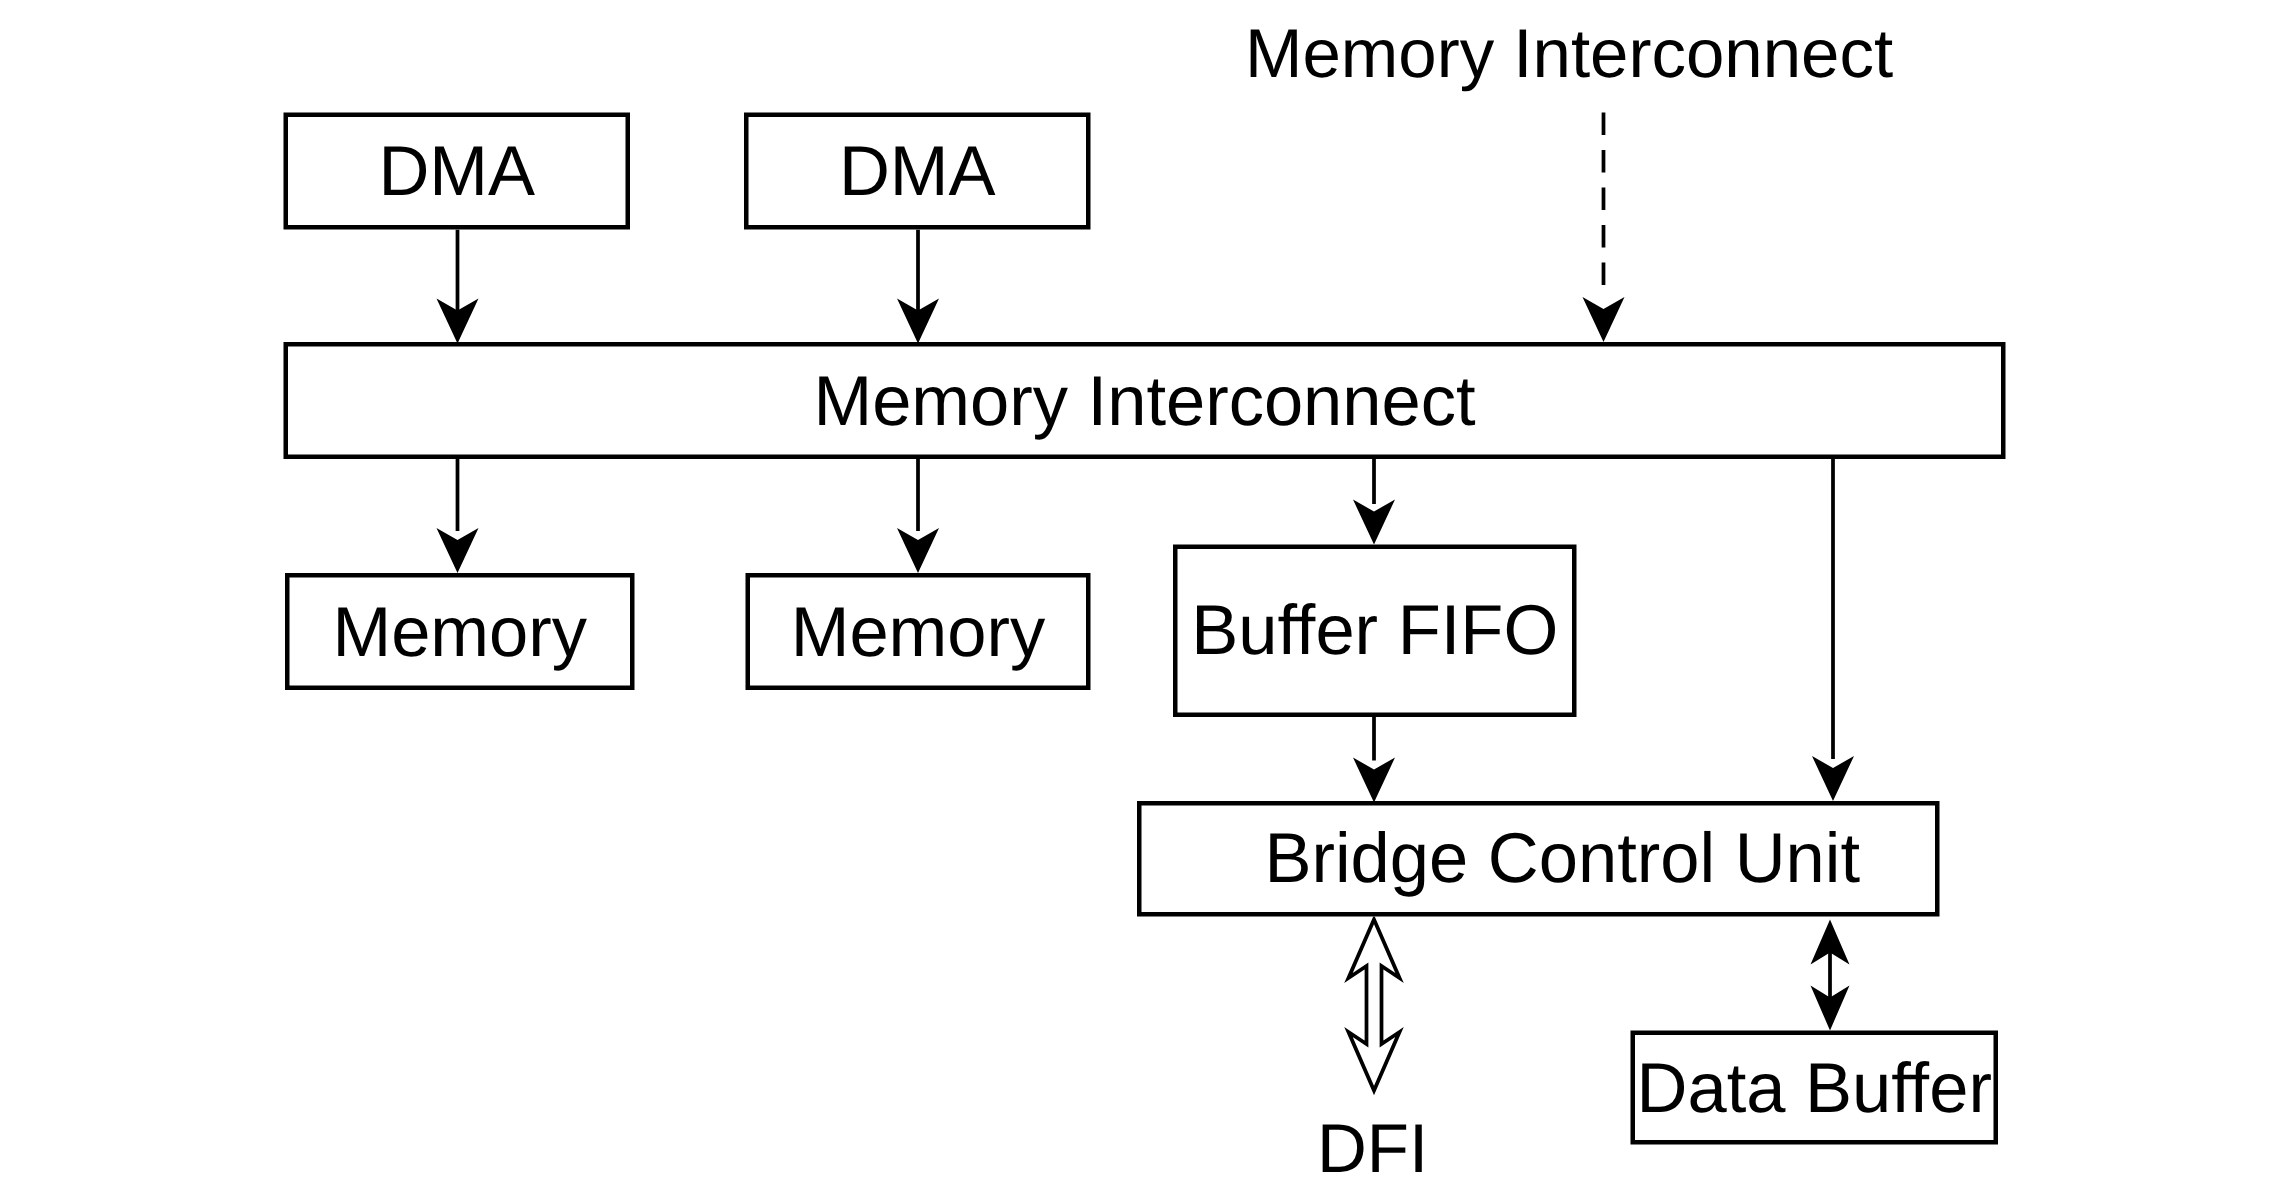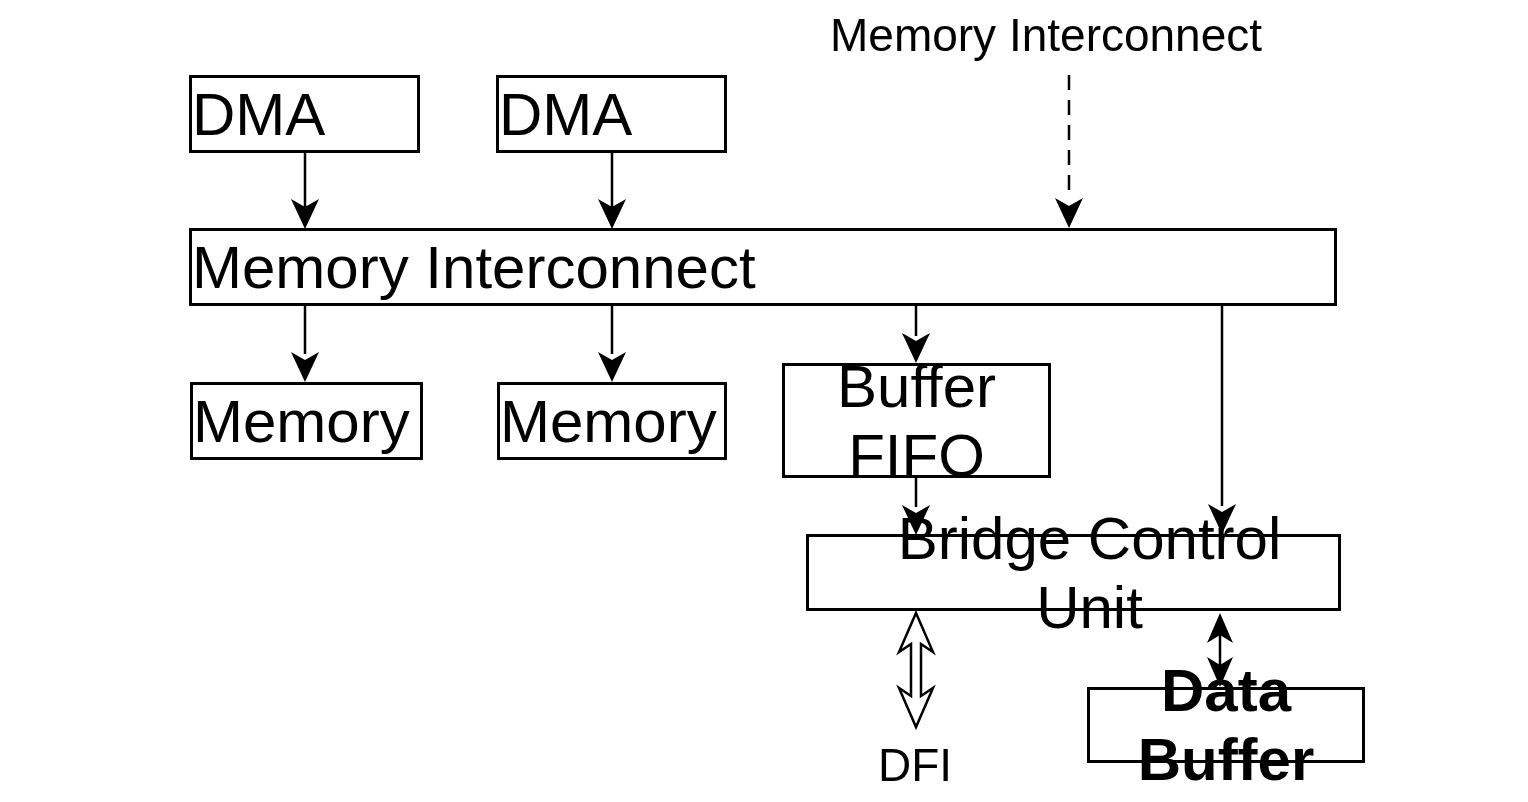--- a/index.html
+++ b/index.html
@@ -24,43 +24,43 @@
     height: 802px;
     z-index: 1;
   }
   .node {
     position: absolute;
     box-sizing: border-box;
     border: 3px solid #000000;
     background: #ffffff;
     display: flex;
     align-items: center;
-    justify-content: flex-start;
+    justify-content: center;
     text-align: center;
-    font-size: 60px;
+    font-size: 47px;
     line-height: 1.15;
     z-index: 2;
     white-space: pre-line;
   }
   .floating-label {
     position: absolute;
     font-size: 46px;
     line-height: 1.1;
     z-index: 2;
     white-space: nowrap;
   }
   
   #box-dma-1              { left: 189px;  top: 75px;  width: 231px;  height: 78px;  }
   #box-dma-2              { left: 496px;  top: 75px;  width: 231px;  height: 78px;  }
   #box-bridge-interconnect{ left: 189px;  top: 228px; width: 1148px; height: 78px;  }
   #box-memory-1           { left: 190px;  top: 382px; width: 233px;  height: 78px;  }
   #box-memory-2           { left: 497px;  top: 382px; width: 230px;  height: 78px;  }
   #box-command-fifo       { left: 782px;  top: 363px; width: 269px;  height: 115px; }
-  #box-bridge-control-unit{ left: 806px;  top: 534px; width: 535px;  height: 77px; padding-left: 32px;  }
-  #box-data-buffer        { left: 1087px; top: 687px; width: 278px;  height: 76px; font-weight: bold;  }
+  #box-bridge-control-unit{ left: 758px;  top: 534px; width: 535px;  height: 77px; padding-left: 32px;  }
+  #box-data-buffer        { left: 1087px; top: 687px; width: 245px;  height: 76px;  }
   #label-memory-interconnect { left: 830px; top: 10px; }
   #label-dfi               { left: 915px; top: 740px; transform: translateX(-50%); }
   .edge-line   { stroke: #000000; stroke-width: 2.5px; fill: none; }
   .edge-dashed { stroke-dasharray: 15 10; }
   .edge-head   { fill: #000000; stroke: none; }
   .edge-hollow { fill: #ffffff; stroke: #000000; stroke-width: 2.5px; stroke-linejoin: miter; }
 </style>
 </head>
 <body>
 

